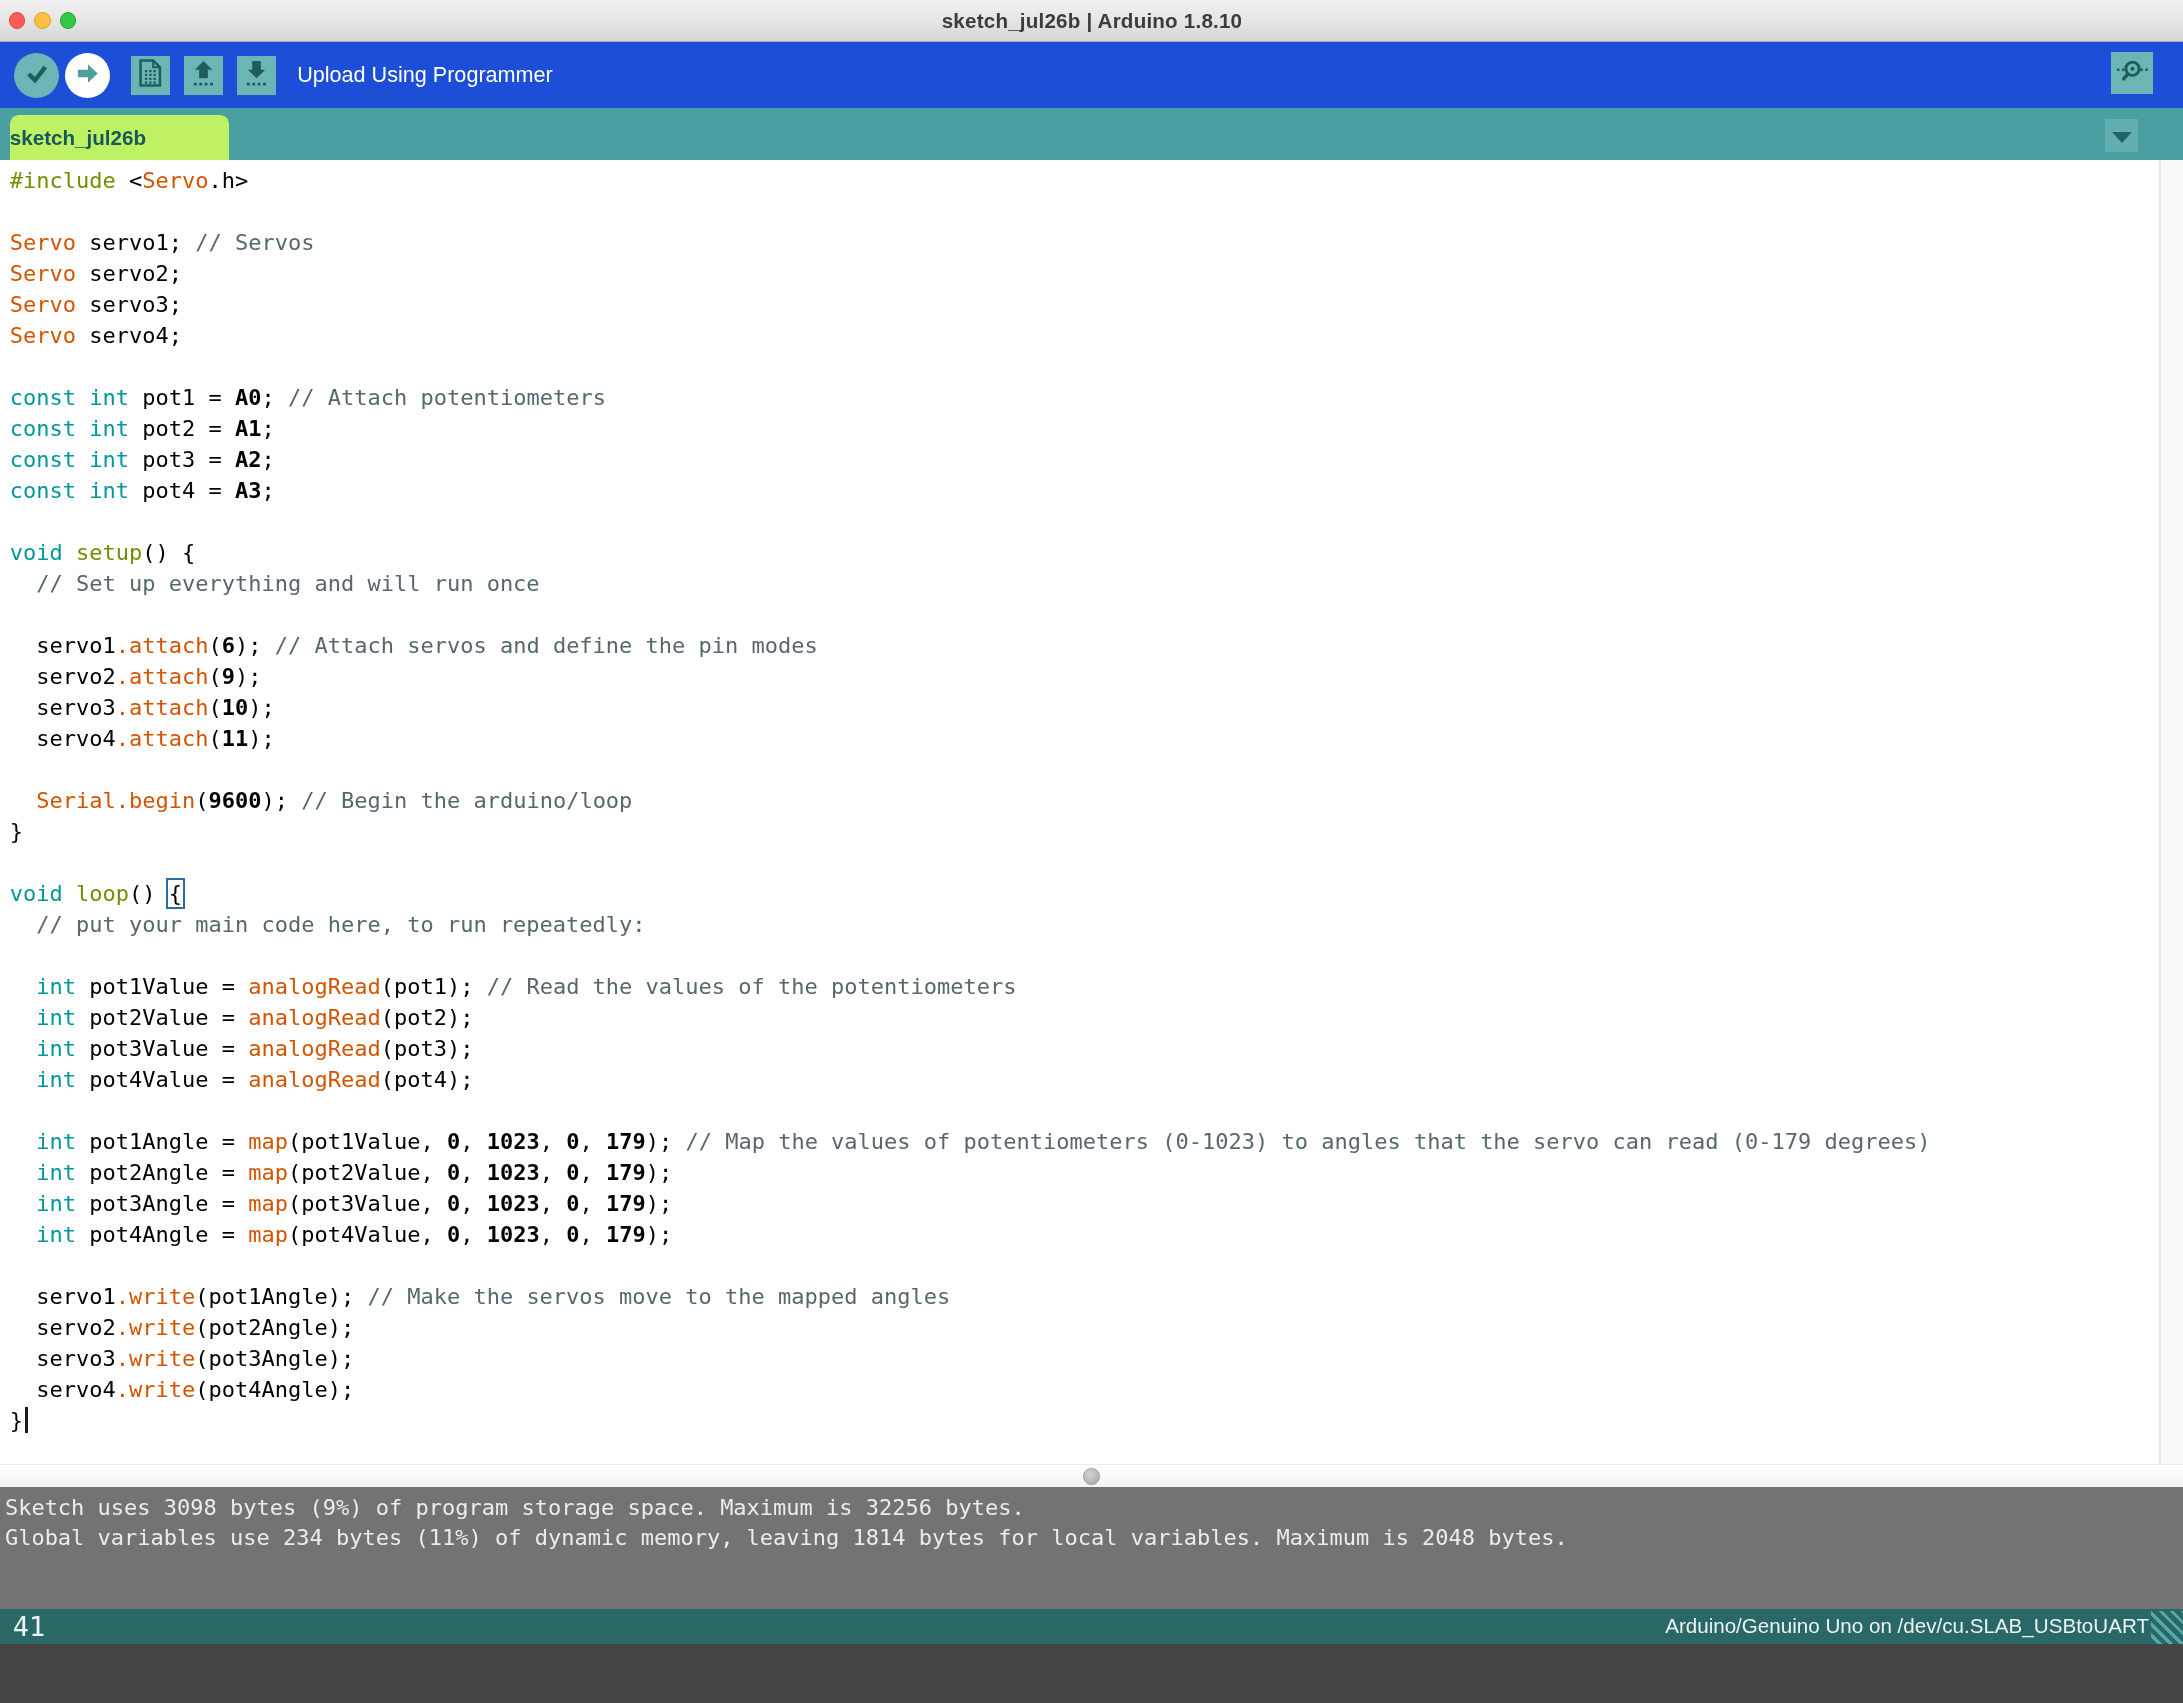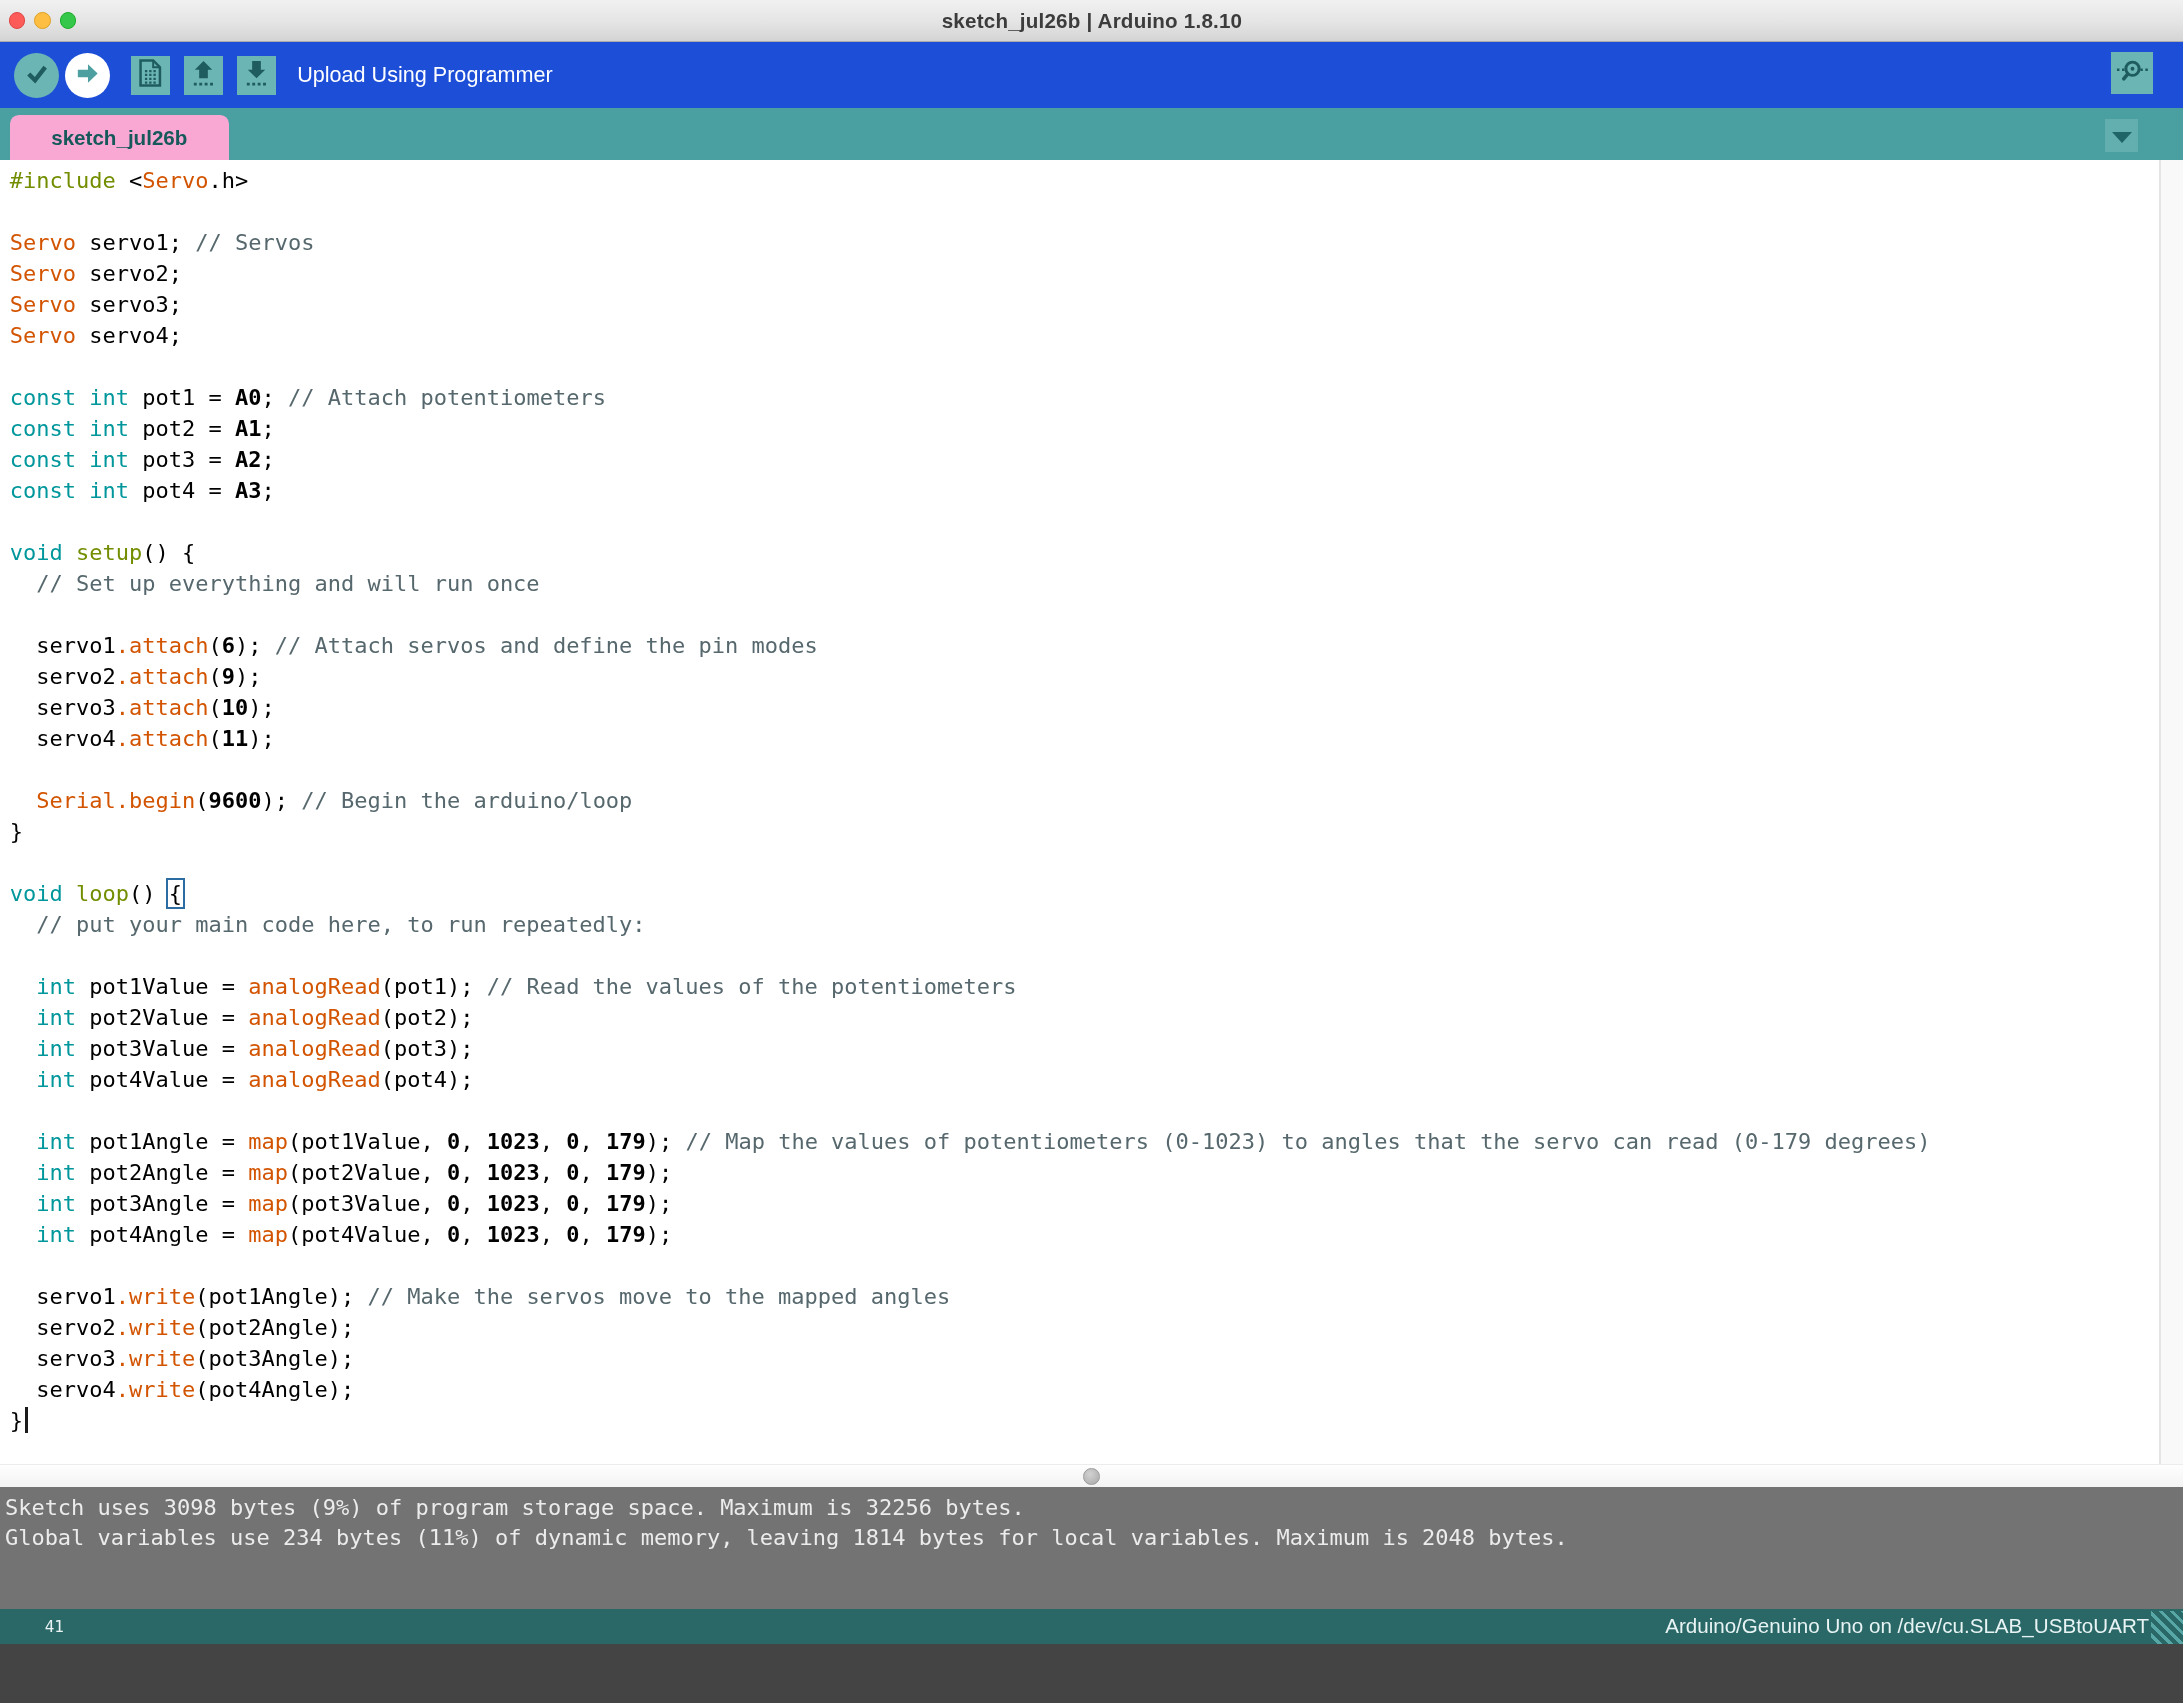--- a/index.html
+++ b/index.html
@@ -30,22 +30,22 @@
   .btn-square { width: 39px; height: 39px; background: #6CB5B5;
                 display: flex; align-items: center; justify-content: center;
                 margin-left: 13.7px; cursor: pointer; flex: 0 0 auto; }
   .btn-square.first { margin-left: 21.6px; }
   .toolbar-hint { color: #FFFFFF; font-size: 21.6px; margin-left: 21.6px; }
   .serial { position: absolute; right: 31px; top: 9.8px; width: 42px; height: 42px; margin: 0; }
 
   
   .tabbar { height: 52px; flex: 0 0 52px; background: #4AA0A0; position: relative;
             display: flex; align-items: flex-end; padding-left: 9.8px; }
-  .tab { width: 219px; height: 45px; background: #f9a8d4; border-radius: 8.8px 8.8px 0 0;
-         display: flex; align-items: center; justify-content: center;
+  .tab { width: 219px; height: 45px; background: #bef264; border-radius: 8.8px 8.8px 0 0;
+         display: flex; align-items: center; 
          color: #17595B; font-weight: 700; font-size: 20.6px; cursor: pointer; }
   .dropdown-btn { position: absolute; right: 46px; top: 10.8px; width: 33px; height: 33px;
                   background: #63AFAF; display: flex; align-items: center; justify-content: center;
                   cursor: pointer; }
   .tri { width: 0; height: 0; border-left: 10.8px solid transparent;
          border-right: 10.8px solid transparent; border-top: 11.8px solid #1F6466; margin-top: 3.9px; }
 
   
   .editor { height: 1304px; flex: 0 0 1304px; background: #FFFFFF; position: relative; overflow: hidden; }
   .code { padding: 4.9px 0 0 9.8px; font-family: "DejaVu Sans Mono", monospace;
@@ -77,21 +77,21 @@
 
   
   .console { height: 122px; flex: 0 0 122px; background: #737373; color: #ECECEC;
              font-family: "DejaVu Sans Mono", monospace; font-size: 22px; line-height: 30px;
              padding: 6.9px 0 0 4.9px; white-space: pre; overflow: hidden; }
 
   
   .footer { height: 35px; flex: 0 0 35px; background: #2A6767; position: relative;
             display: flex; align-items: center; justify-content: space-between;
             padding: 0 35px 0 12.7px; }
-  .footer .ln { font-family: "DejaVu Sans Mono", monospace; font-size: 16px; color: #EAF4F4; margin-left: 32px; }
+  .footer .ln { font-family: "DejaVu Sans Mono", monospace; font-size: 27px; color: #EAF4F4; }
   .footer .board { font-size: 20.6px; color: #E8F4F4; }
   .grip { position: absolute; right: 0; bottom: 0; width: 33px; height: 33px;
           background: repeating-linear-gradient(45deg, transparent 0 4.9px, #57A7A7 4.9px 7.8px);
           cursor: nwse-resize; }
 </style>
 </head>
 <body>
 
 <div class="window">
 

